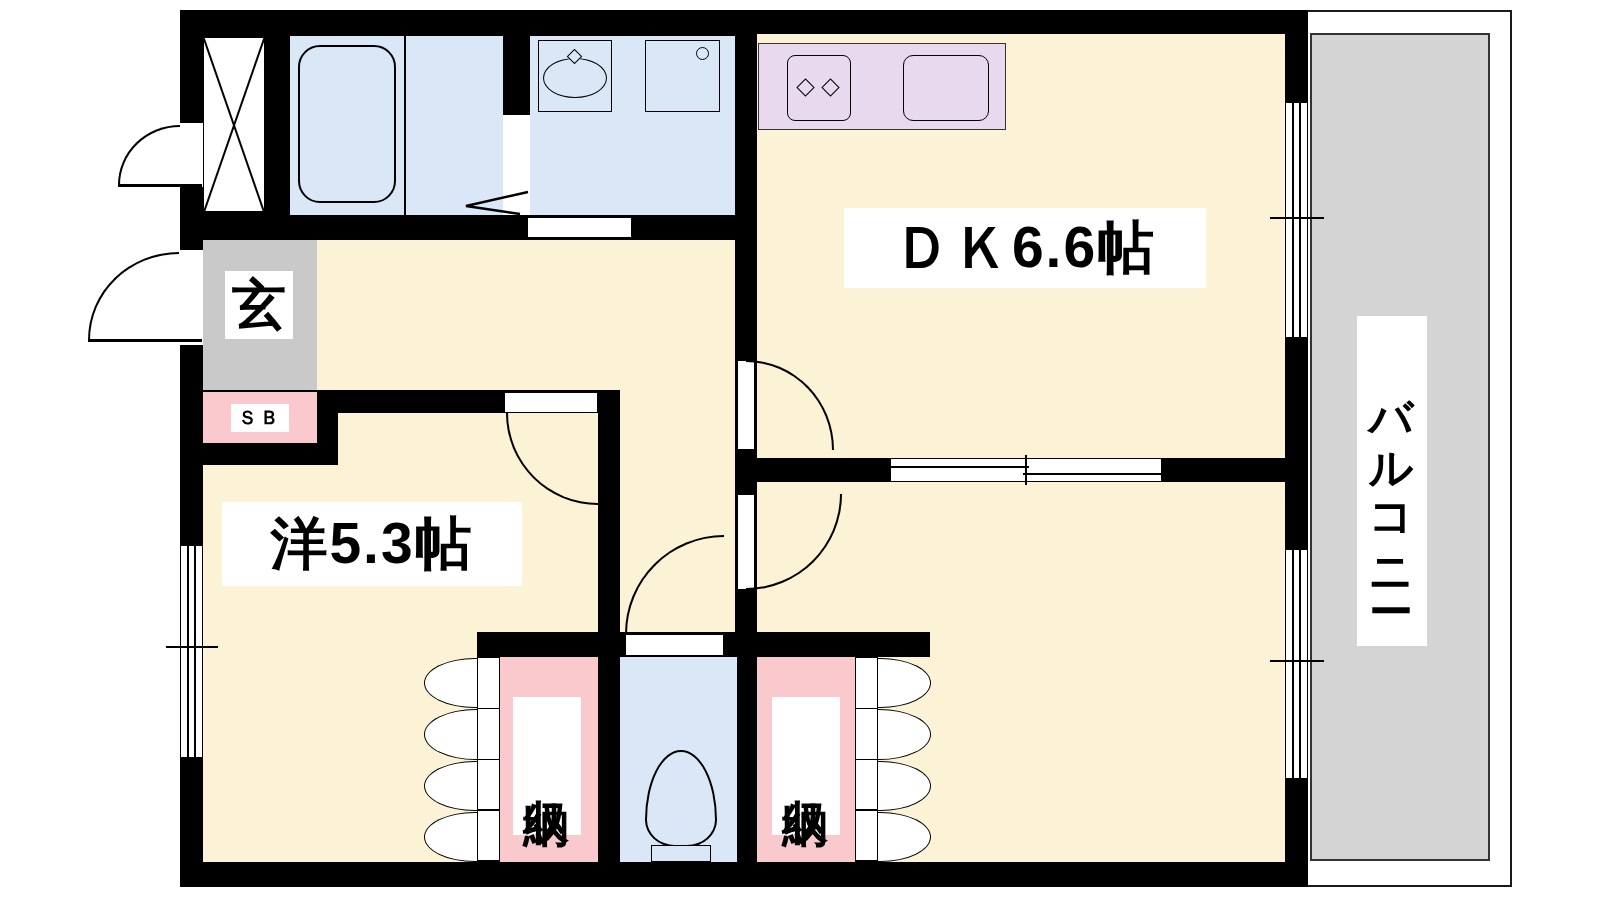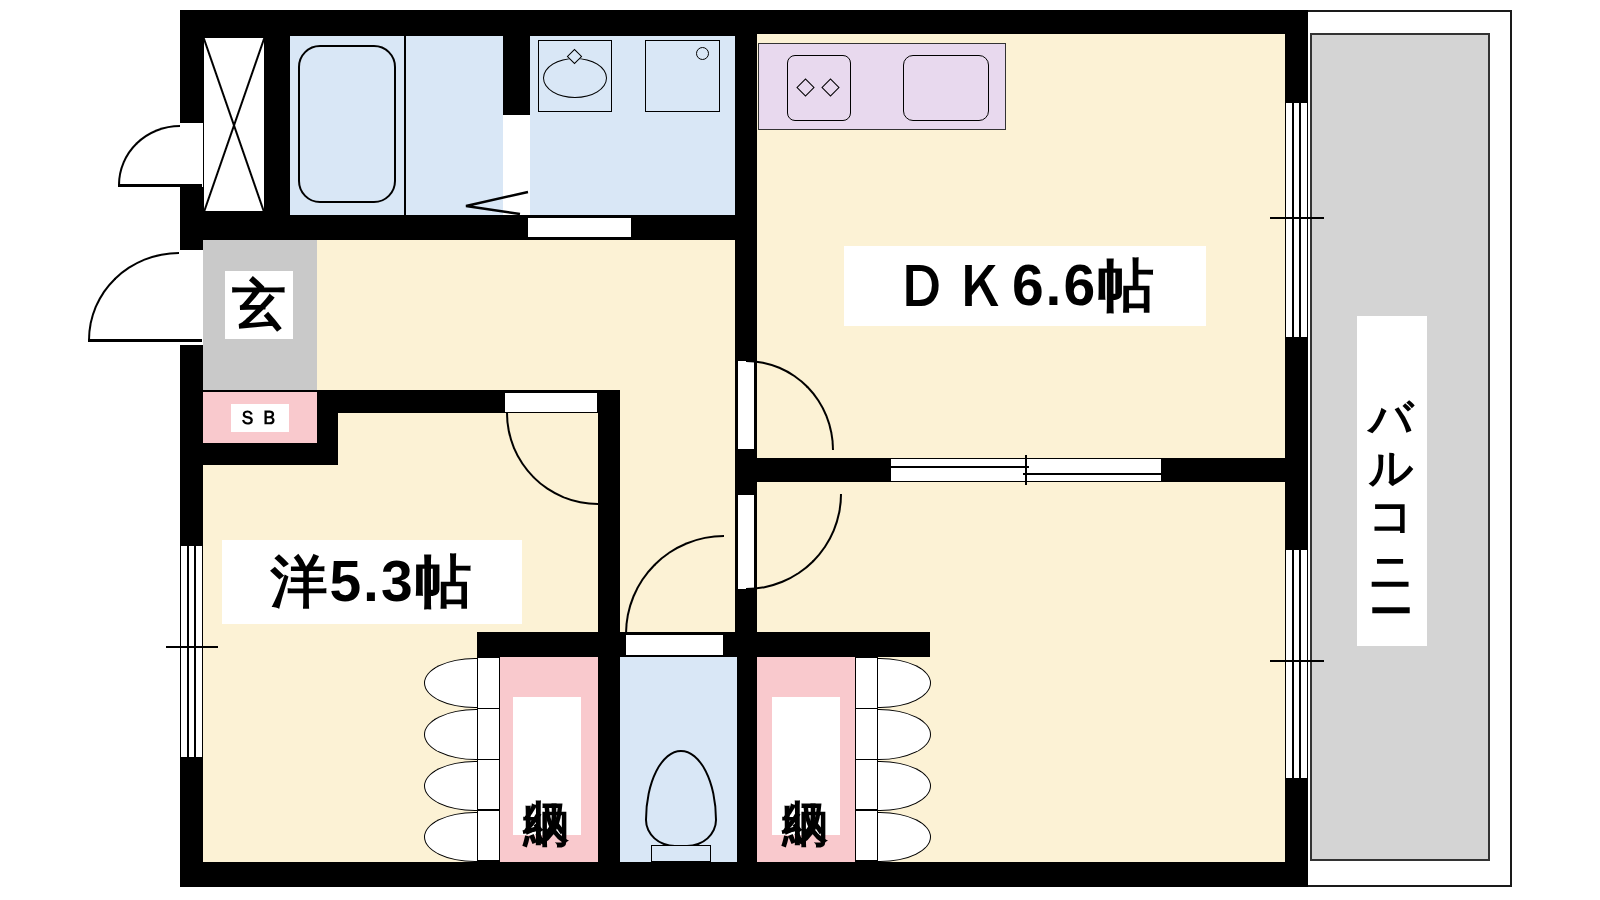--- a/index.html
+++ b/index.html
@@ -23,21 +23,21 @@
   .arc-tl{border-top:2px solid var(--line);border-left:2px solid var(--line);border-top-left-radius:100%;}
   .arc-tr{border-top:2px solid var(--line);border-right:2px solid var(--line);border-top-right-radius:100%;}
   .arc-bl{border-bottom:2px solid var(--line);border-left:2px solid var(--line);border-bottom-left-radius:100%;}
   .arc-br{border-bottom:2px solid var(--line);border-right:2px solid var(--line);border-bottom-right-radius:100%;}
   
   .bump-l{background:#fff;border:1.5px solid var(--line);border-right:none;border-radius:53px 0 0 53px / 26px 0 0 26px;}
   .bump-r{background:#fff;border:1.5px solid var(--line);border-left:none;border-radius:0 53px 53px 0 / 0 26px 26px 0;}
   .doorstrip{background:#fff;border:1.5px solid var(--line);
     background-image:repeating-linear-gradient(to bottom, transparent 0 49.5px, #000 49.5px 51px);}
   .label-box{background:#fff;display:flex;align-items:center;justify-content:center;white-space:nowrap;}
-  .room-name{font-size:57px;font-weight:600;letter-spacing:2px;margin-top:38px;}
+  .room-name{font-size:57px;font-weight:600;letter-spacing:2px;}
   .v-text{writing-mode:vertical-rl;text-orientation:mixed;display:flex;align-items:center;justify-content:center;}
   .win{background:#fff;border:1.5px solid var(--line);}
   .win .pane{position:absolute;background:var(--line);}
   .tick{background:var(--line);}
 </style>
 </head>
 <body>
 
 <div id="plan">
 

